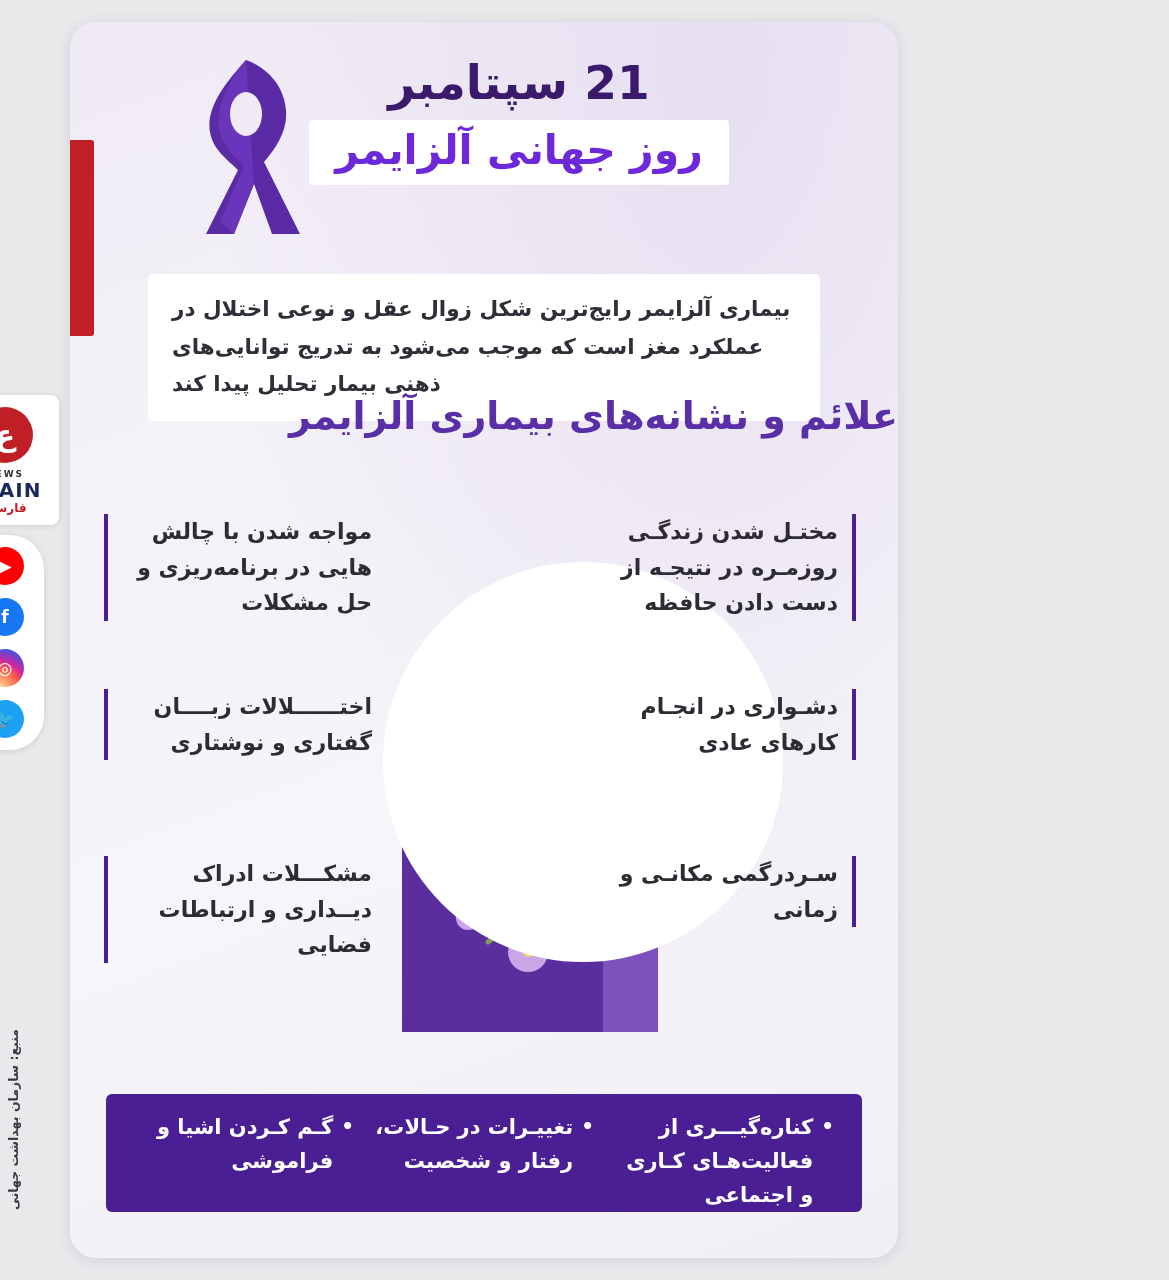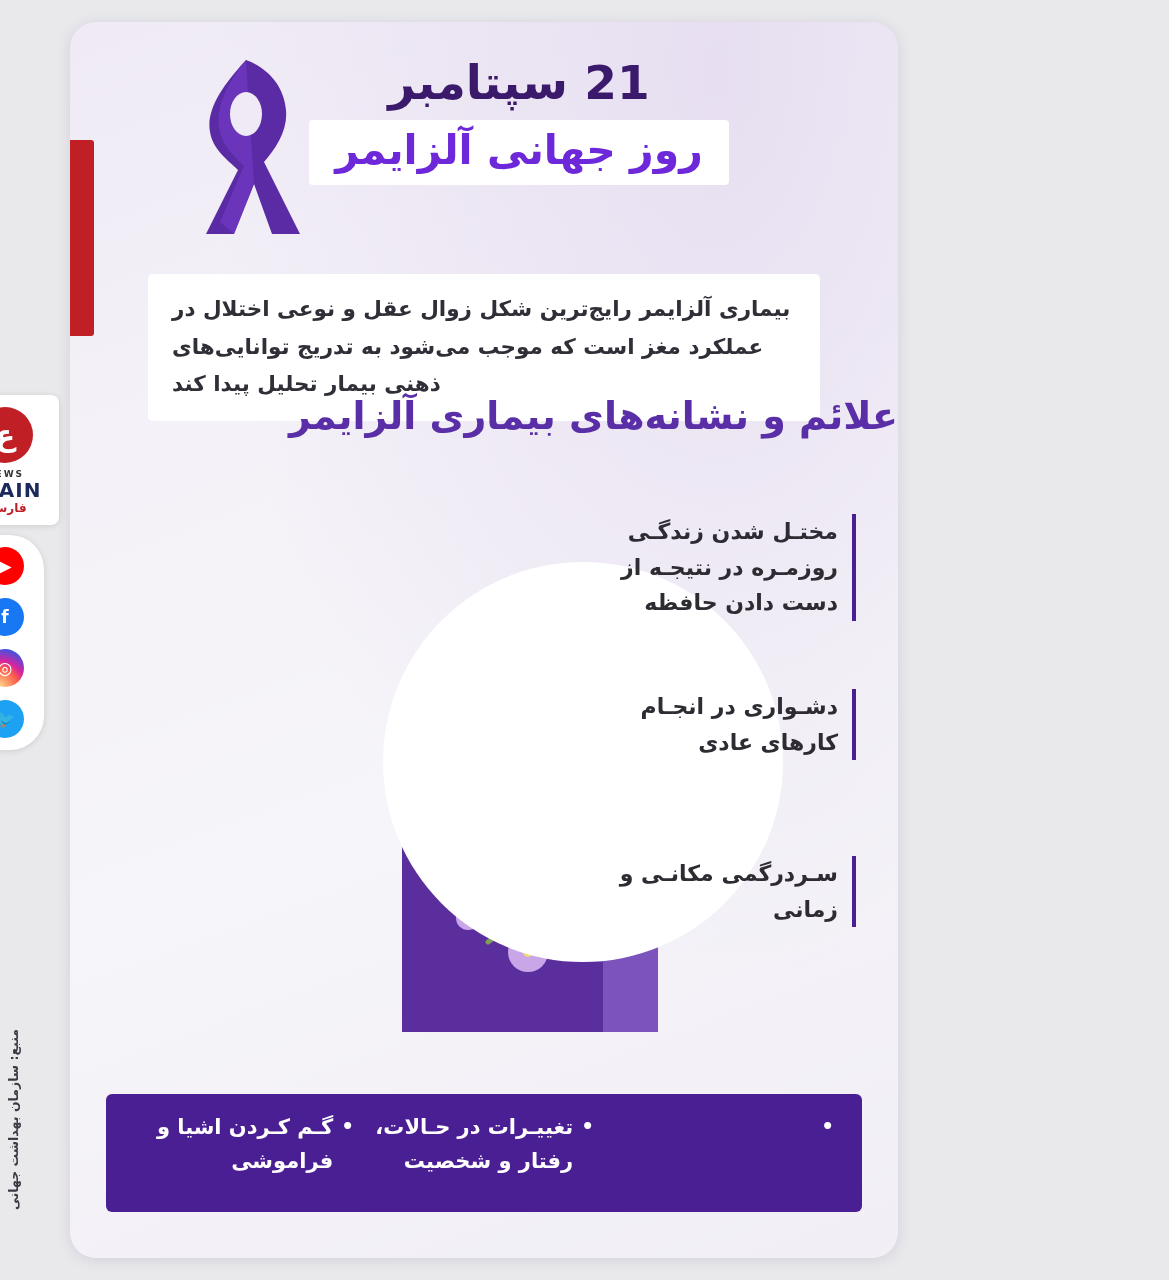--- a/index.html
+++ b/index.html
@@ -190,24 +190,30 @@
       </g>
     </svg>
   </div>
 
   <div class="col col-right">
     <div class="sym sp-1">مختـل شدن زندگـی روزمـره در نتیجـه از دست دادن حافظه</div>
     <div class="sym sp-2">دشـواری در انجـام کارهای عادی</div>
     <div class="sym">سـردرگمی مکانـی و زمانی</div>
   </div>
 
+  <div class="col col-left">
+    <div class="sym sp-1">مواجه شدن با چالش هایی در برنامه‌ریزی و حل مشکلات</div>
+    <div class="sym sp-2">اختــــــلالات زبــــان گفتاری و نوشتاری</div>
+    <div class="sym">مشکـــلات ادراک دیــداری و ارتباطات فضایی</div>
+  </div>
 
   <div class="bottom">
     <div class="bitem">
       <span class="dot">•</span>
+      <span>کناره‌گیـــری از فعالیت‌هـای کـاری و اجتماعی</span>
     </div>
     <div class="bitem">
       <span class="dot">•</span>
       <span>تغییـرات در حـالات، رفتار و شخصیت</span>
     </div>
     <div class="bitem">
       <span class="dot">•</span>
       <span>گـم کـردن اشیا و فراموشی</span>
     </div>
   </div>

